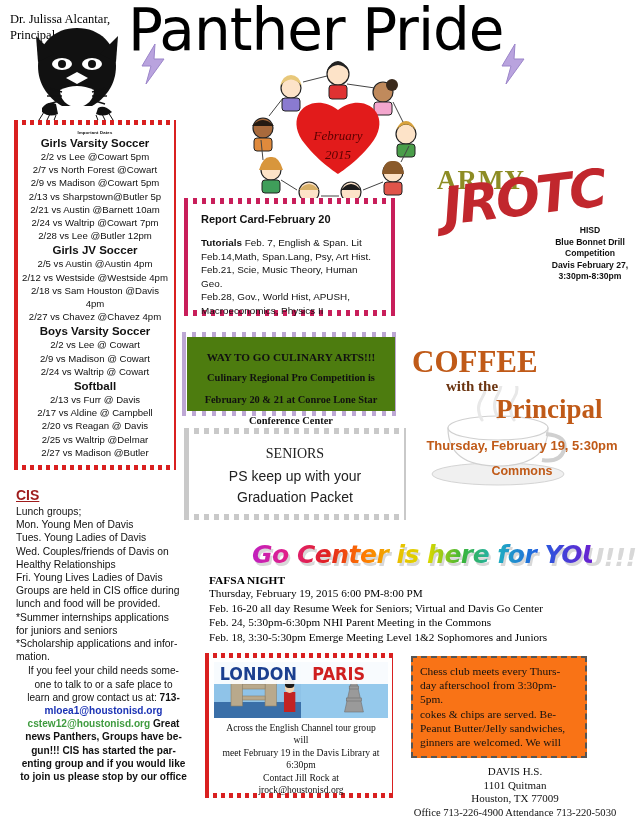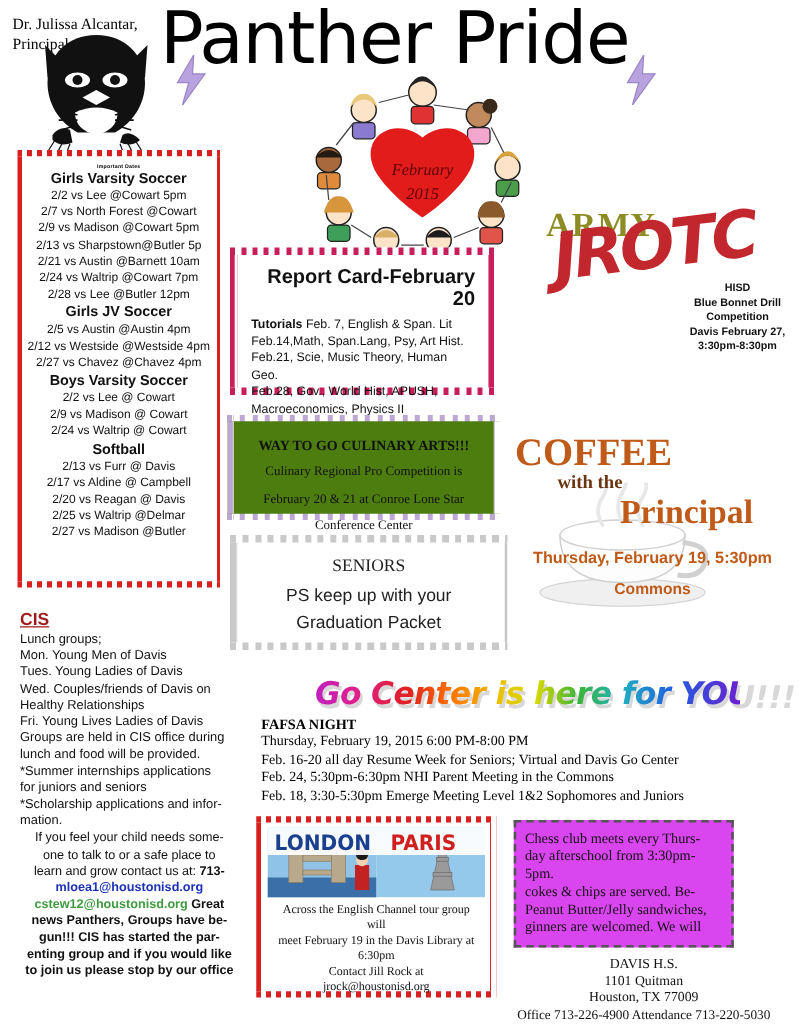--- a/index.html
+++ b/index.html
@@ -67,36 +67,36 @@
 
   
   #reportcard-box {
     left: 184px; top: 198px; width: 212px; height: 118px;
     background:#fff; padding: 9px 10px 6px 11px;
   }
   .flowerborder {
     border: 6px solid transparent;
     border-image: repeating-linear-gradient(90deg,#c81e5a 0 4px, #ffffff 4px 9px) 6 round;
   }
-  #rc-title { text-align:right; font-size: 16px; font-weight: bold; color:#111; margin-bottom: 4px;}
+  #rc-title { text-align:left; font-size: 11px; font-weight: bold; color:#111; margin-bottom: 11px;}
   .rc-line { font-size: 9.9px; line-height: 13.6px; color:#111; }
   .rc-strong { font-weight: bold; }
 
   
   #culinary-box {
     left: 182px; top: 332px; width: 218px; height: 84px;
     background:#4d7c0f; padding: 14px 8px 6px 8px; text-align:center;
     font-family: "Liberation Serif", serif;
   }
   .diamondborder {
     border: 5px solid transparent;
     border-image: repeating-linear-gradient(90deg,#bda7d4 0 4px,#ffffff 4px 10px) 5 round;
   }
   #cul-title { font-size: 11.2px; font-weight: bold; color:#111; margin-bottom: 1px; }
-  .cul-line { font-size: 10.4px; font-weight: normal; line-height: 13.5px; color:#111;margin-top:8px; }
+  .cul-line { font-size: 10.4px; font-weight: bold; line-height: 13.5px; color:#111;margin-top:8px; }
 
   
   #seniors-box {
     left: 184px; top: 428px; width: 222px; height: 92px;
     background:#fff; padding: 12px 8px; text-align:center;
   }
   .grayheartborder {
     border: 6px solid transparent;
     border-image: repeating-linear-gradient(90deg,#c9c9c9 0 5px,#ffffff 5px 10px) 6 round;
   }
@@ -173,21 +173,21 @@
     left: 205px; top: 653px; width: 192px; height: 145px;
     background:#fff; padding: 4px; text-align:center;
   }
   #lp-banner { width: 100%; height: 56px; display:block; }
   .lp-line { font-family:"Liberation Serif", serif; font-size: 9.6px; line-height: 12.4px; color:#111; }
   #lp-textwrap { padding: 4px 4px 0; }
 
   
   #chess-box {
     left: 411px; top: 656px; width: 176px; height: 102px;
-    border: 2px dashed #555; background:#d946ef; padding: 6px 7px;
+    border: 2px dashed #555; background:#f97316; padding: 6px 7px;
     font-family:"Liberation Serif", serif;
   }
   .chess-line { font-size: 11.4px; line-height: 14.2px; color:#111; }
 
   
   #school-footer { left: 395px; top: 765px; width: 240px; text-align:center; font-family:"Liberation Serif", serif; }
   .sf-line { font-size: 11px; line-height: 13.6px; color:#111; }
   #sf-phone { font-size: 10.6px; }
 </style>
 </head>
@@ -324,20 +324,21 @@
       <div class="sport-row">2/9 vs Madison @Cowart 5pm</div>
       <div class="sport-row">2/13 vs Sharpstown@Butler 5p</div>
       <div class="sport-row">2/21 vs Austin @Barnett 10am</div>
       <div class="sport-row">2/24 vs Waltrip @Cowart 7pm</div>
       <div class="sport-row">2/28 vs Lee @Butler 12pm</div>
     </div>
     <div>
       <div class="sport-head">Girls JV Soccer</div>
       <div class="sport-row">2/5 vs Austin @Austin 4pm</div>
       <div class="sport-row">2/12 vs Westside @Westside 4pm</div>
+      <div class="sport-row">2/18 vs Sam Houston @Davis 4pm</div>
       <div class="sport-row">2/27 vs Chavez @Chavez 4pm</div>
     </div>
     <div>
       <div class="sport-head">Boys Varsity Soccer</div>
       <div class="sport-row">2/2 vs Lee @ Cowart</div>
       <div class="sport-row">2/9 vs Madison @ Cowart</div>
       <div class="sport-row">2/24 vs Waltrip @ Cowart</div>
     </div>
     <div>
       <div class="sport-head">Softball</div>

